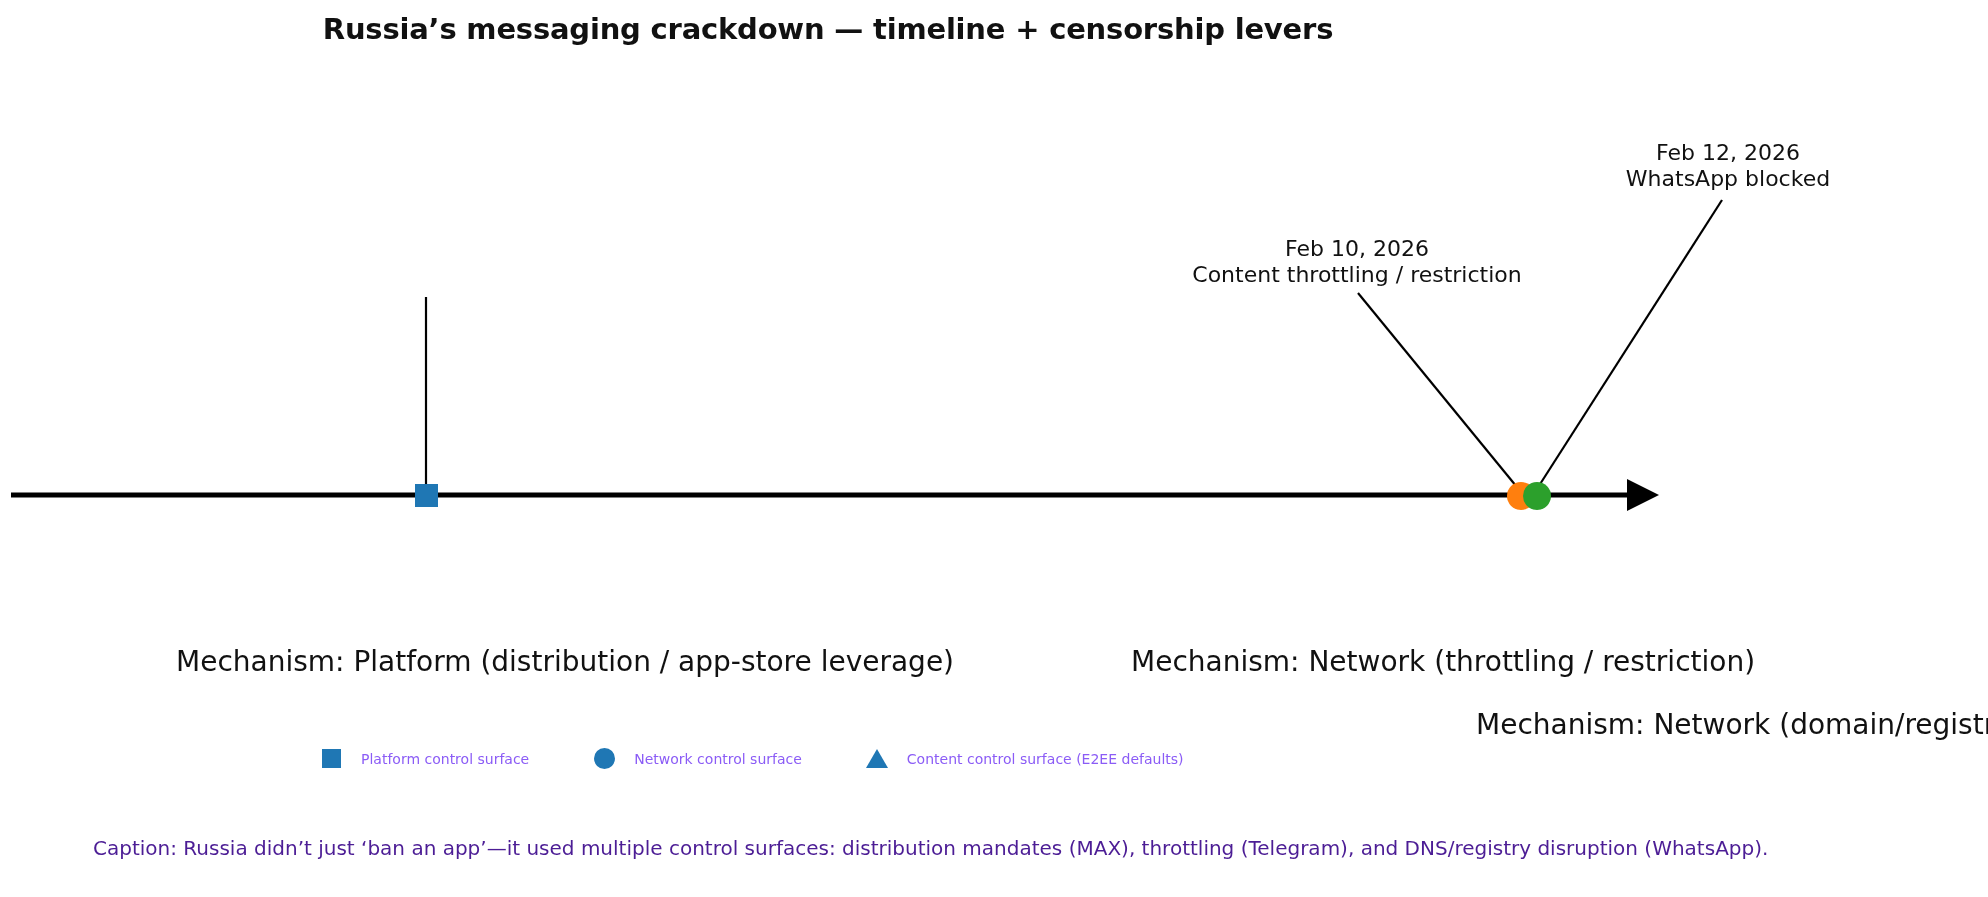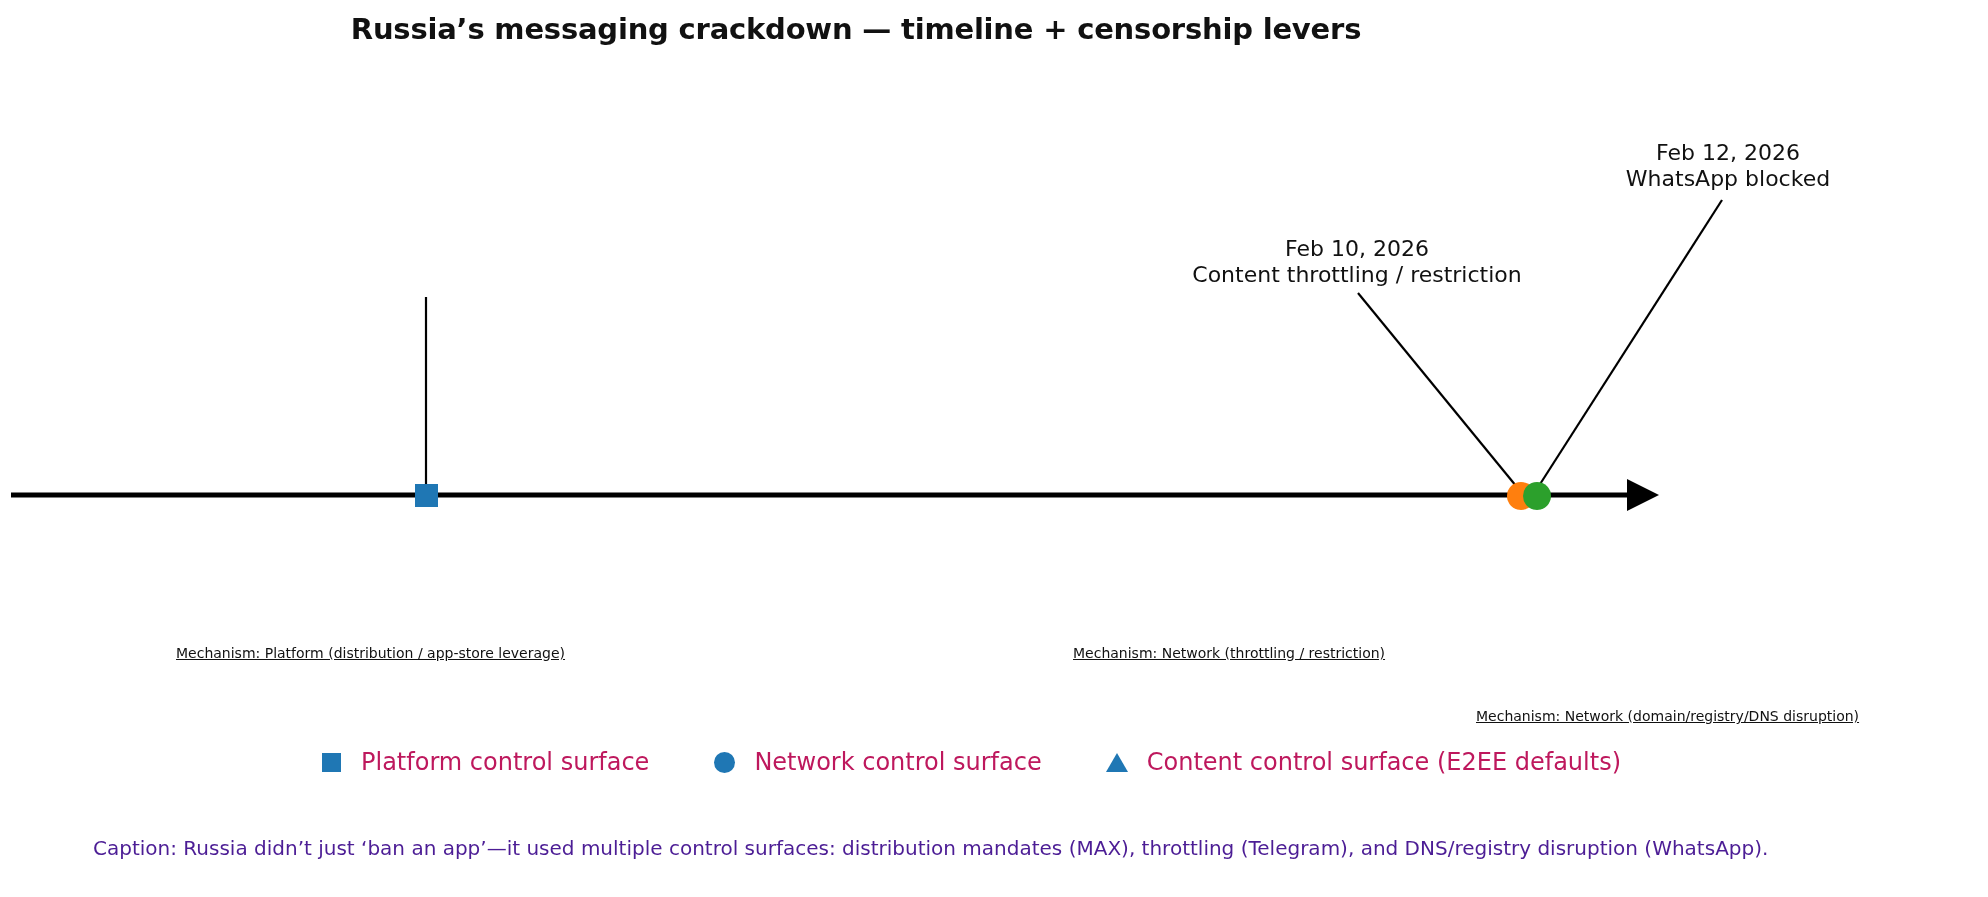--- a/index.html
+++ b/index.html
@@ -27,21 +27,20 @@
     left: 0;
     top: 12px;
     width: 1656px;
     text-align: center;
     font-family: "DejaVu Sans", sans-serif;
     font-weight: bold;
     font-size: 29px;
     letter-spacing: -0.2px;
     color: #111111;
     white-space: nowrap;
-    padding-left: 28px;
   }
 
   svg#timeline-svg {
     position: absolute;
     left: 0; top: 0;
     width: 1988px;
     height: 897px;
     overflow: visible;
   }
 
@@ -50,24 +49,23 @@
     font-size: 22px;
     line-height: 1.16;
     color: #111111;
     text-align: center;
     white-space: nowrap;
   }
   .annotation .ann-line { display: block; }
 
   .mechanism {
     position: absolute;
-    font-size: 14px;
+    font-size: 28px;
     color: #111111;
     white-space: nowrap;
-    text-decoration: underline;
   }
 
   #legend {
     position: absolute;
     left: 318px;
     top: 748px;
     display: flex;
     align-items: center;
     gap: 0px;
   }
@@ -103,22 +101,22 @@
   .legend-marker.triangle-marker {
     width: 0;
     height: 0;
     border-left: 11px solid transparent;
     border-right: 11px solid transparent;
     border-bottom: 19px solid #1f77b4;
     margin-left: 2px;
     margin-right: 19px;
   }
   .legend-label {
-    font-size: 24px;
-    color: #be185d;
+    font-size: 14px;
+    color: #8b5cf6;
     white-space: nowrap;
   }
 
   #caption {
     position: absolute;
     left: 57px;
     top: 836px;
     font-size: 20px;
     color: #4c1d95;
     white-space: nowrap;
@@ -160,21 +158,21 @@
     <span class="ann-line">Content throttling / restriction</span>
   </div>
 
   <div class="annotation" style="left:1728px; top:140px; transform:translateX(-50%);">
     <span class="ann-line">Feb 12, 2026</span>
     <span class="ann-line">WhatsApp blocked</span>
   </div>
 
   <div class="mechanism" style="left:176px; top:645px;">Mechanism: Platform (distribution / app-store leverage)</div>
 
-  <div class="mechanism" style="left:1073px; top:645px;">Mechanism: Network (throttling / restriction)</div>
+  <div class="mechanism" style="left:1131px; top:645px;">Mechanism: Network (throttling / restriction)</div>
 
   <div class="mechanism" style="left:1476px; top:708px;">Mechanism: Network (domain/registry/DNS disruption)</div>
 
   <div id="legend">
     <div class="legend-entry">
       <span class="legend-marker square-marker"></span>
       <span class="legend-label">Platform control surface</span>
     </div>
     <div class="legend-entry">
       <span class="legend-marker circle-marker"></span>

